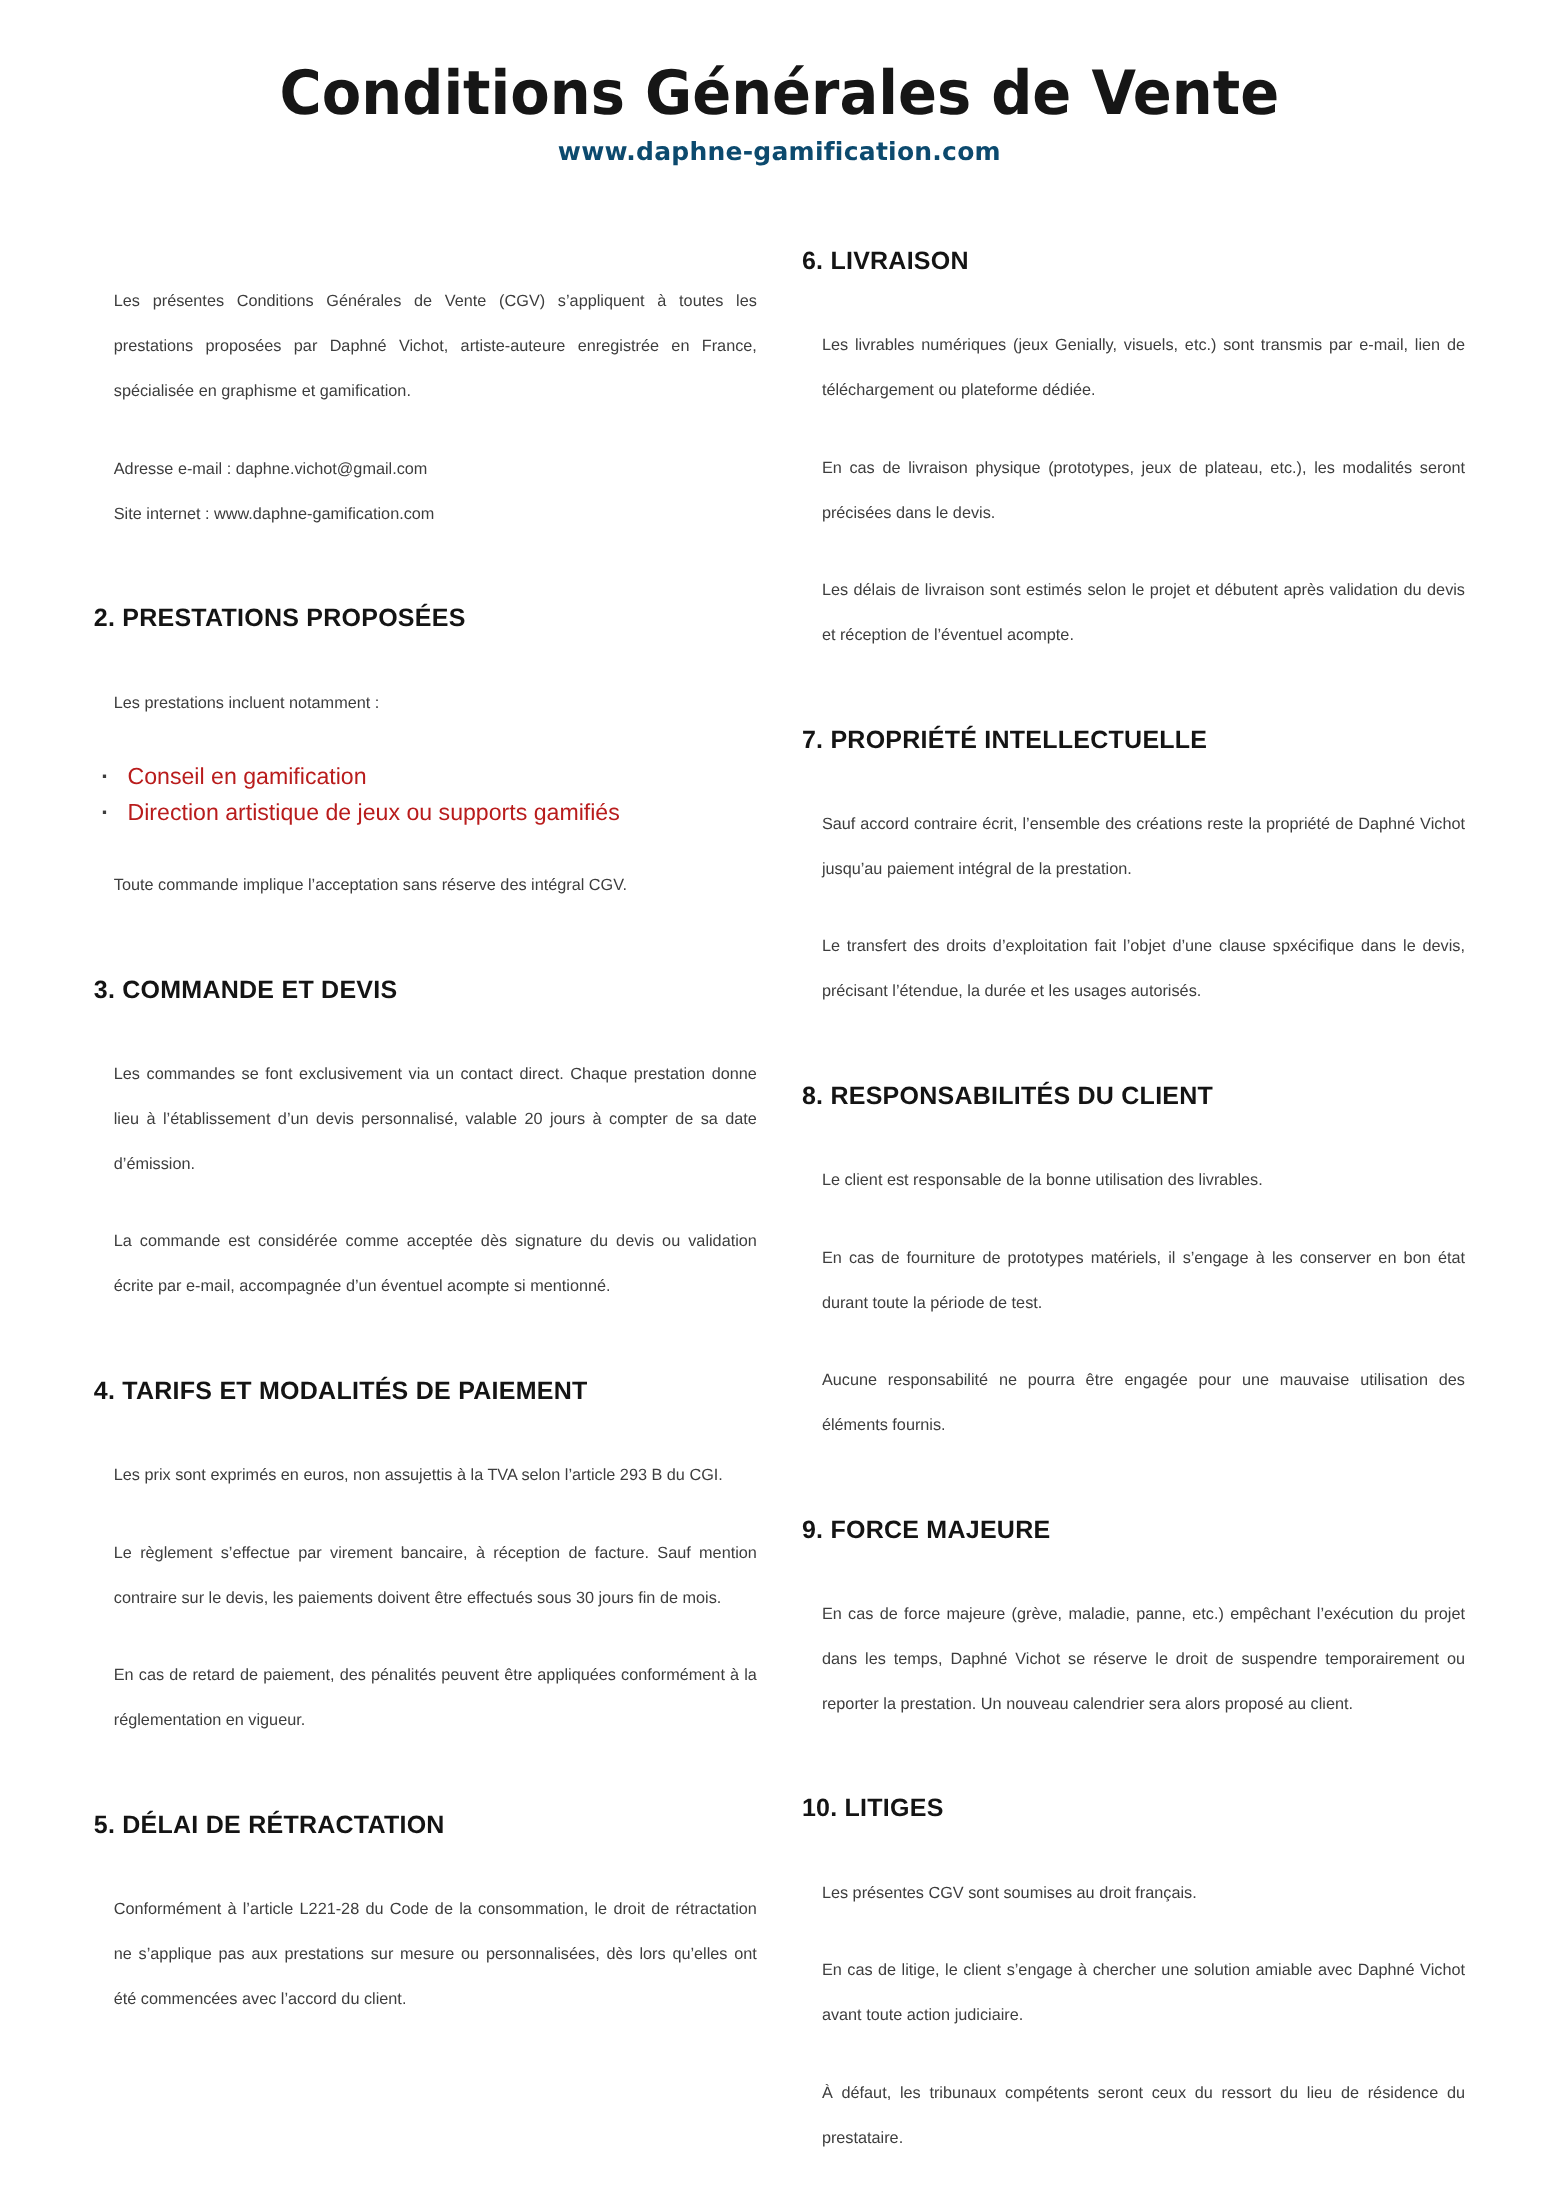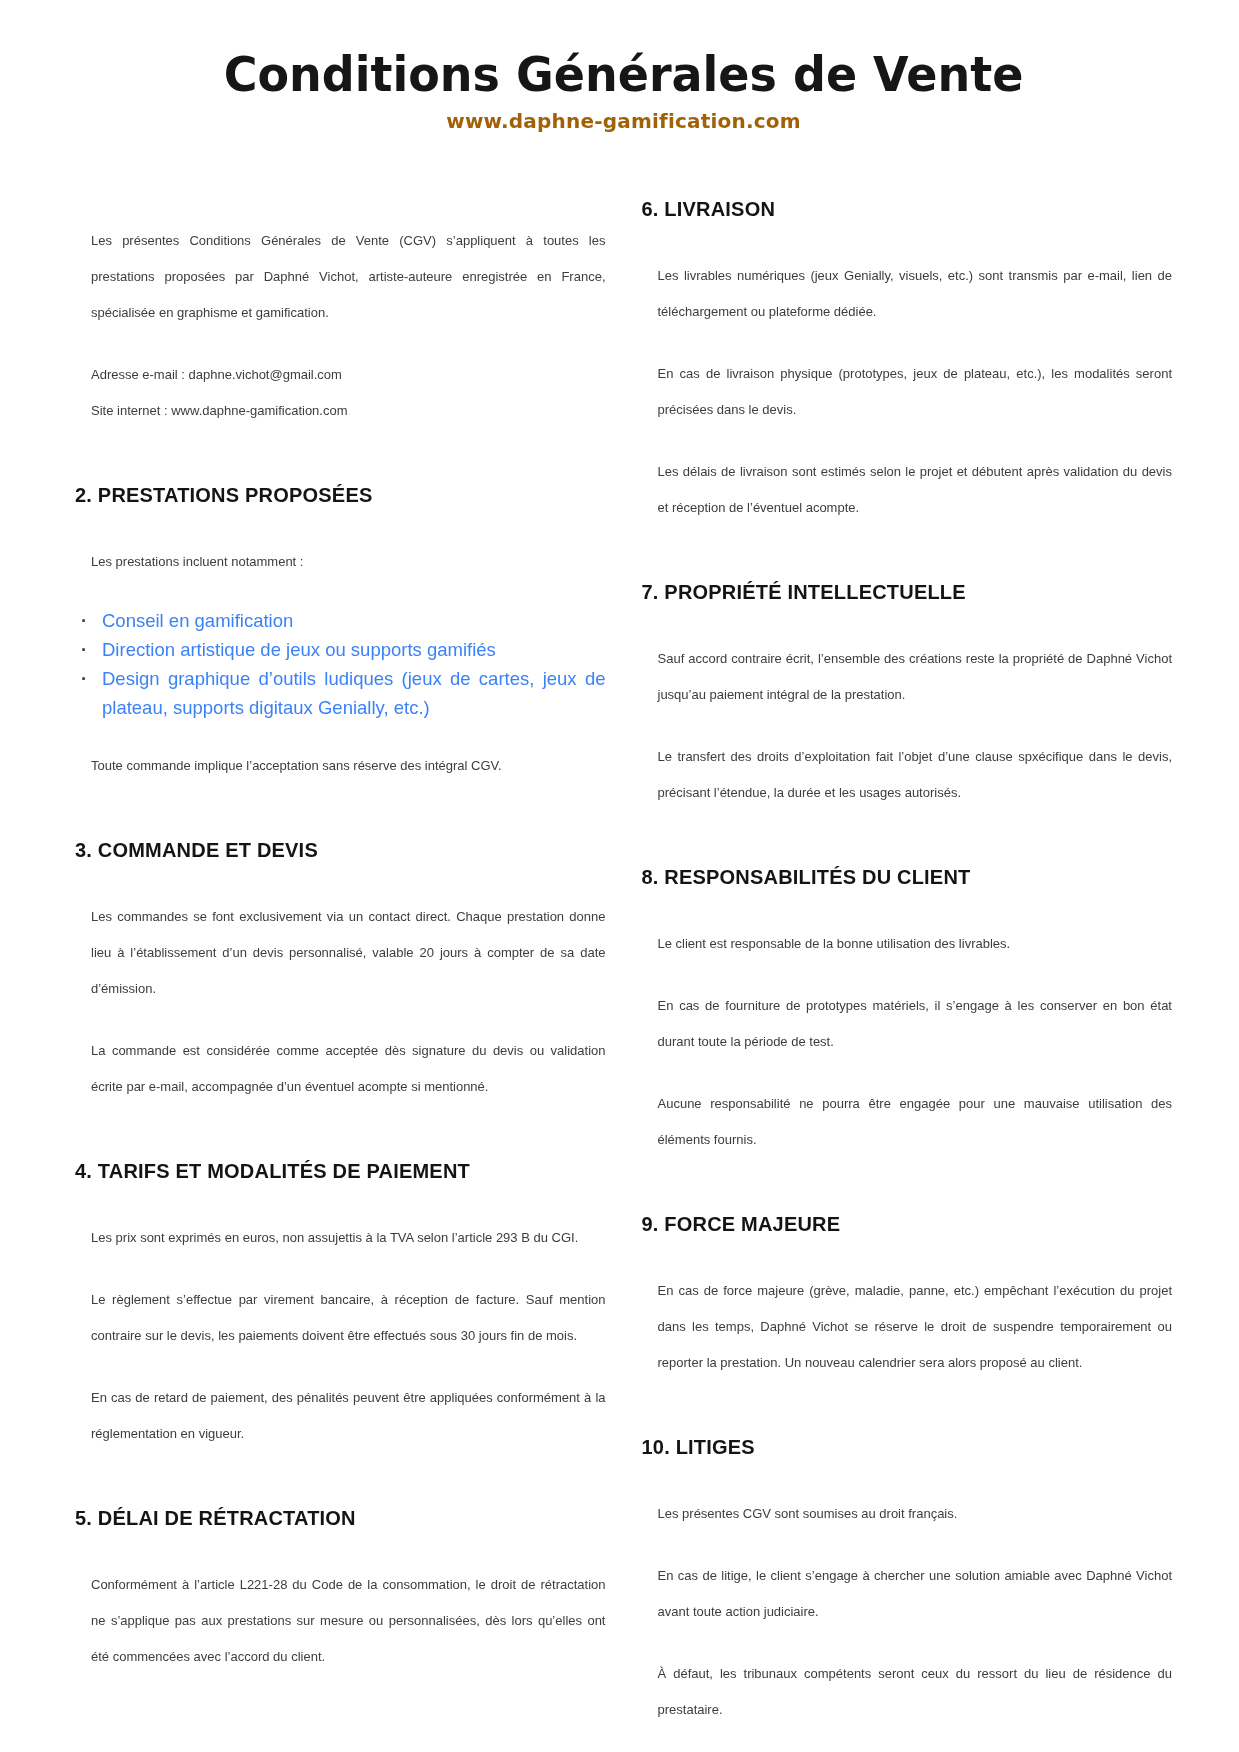--- a/index.html
+++ b/index.html
@@ -29,21 +29,21 @@
     font-weight: 700;
     letter-spacing: 0px;
     color: #161616;
     line-height: 1.15;
     transform: scaleY(1.06);
   }
   .doc-subtitle {
     font-family: "DejaVu Sans", sans-serif;
     font-size: 20px;
     font-weight: 700;
-    color: #a16207;
+    color: #0c4a6e;
     margin-top: 8px;
     letter-spacing: 0.2px;
   }
   .columns {
     display: flex;
     gap: 36px;
     align-items: flex-start;
   }
   .column {
     flex: 1 1 0;
@@ -71,21 +71,21 @@
   ul {
     list-style: none;
     margin: 26px 0 0 0;
   }
   li {
     font-size: 18.5px;
     line-height: 29px;
     text-align: justify;
     position: relative;
     padding-left: 27px;
-    color: #3b82f6;
+    color: #b91c1c;
   }
   li::before {
     content: "\00B7";
     position: absolute;
     left: 6px;
     top: 0;
     font-weight: 700;
     color: #3d3d3d;
   }
 </style>
@@ -103,21 +103,20 @@
           <p>Les présentes Conditions Générales de Vente (CGV) s’appliquent à toutes les prestations proposées par Daphné Vichot, artiste-auteure enregistrée en France, spécialisée en graphisme et gamification.</p>
           <p>Adresse e-mail : daphne.vichot@gmail.com
 Site internet : www.daphne-gamification.com</p>
         </section>
         <section>
           <h2>2. PRESTATIONS PROPOSÉES</h2>
           <p>Les prestations incluent notamment :</p>
           <ul>
             <li>Conseil en gamification</li>
             <li>Direction artistique de jeux ou supports gamifiés</li>
-            <li>Design graphique d’outils ludiques (jeux de cartes, jeux de plateau, supports digitaux Genially, etc.)</li>
           </ul>
           <p>Toute commande implique l’acceptation sans réserve des intégral CGV.</p>
         </section>
         <section>
           <h2>3. COMMANDE ET DEVIS</h2>
           <p>Les commandes se font exclusivement via un contact direct. Chaque prestation donne lieu à l’établissement d’un devis personnalisé, valable 20 jours à compter de sa date d’émission.</p>
           <p>La commande est considérée comme acceptée dès signature du devis ou validation écrite par e-mail, accompagnée d’un éventuel acompte si mentionné.</p>
         </section>
         <section>
           <h2>4. TARIFS ET MODALITÉS DE PAIEMENT</h2>

